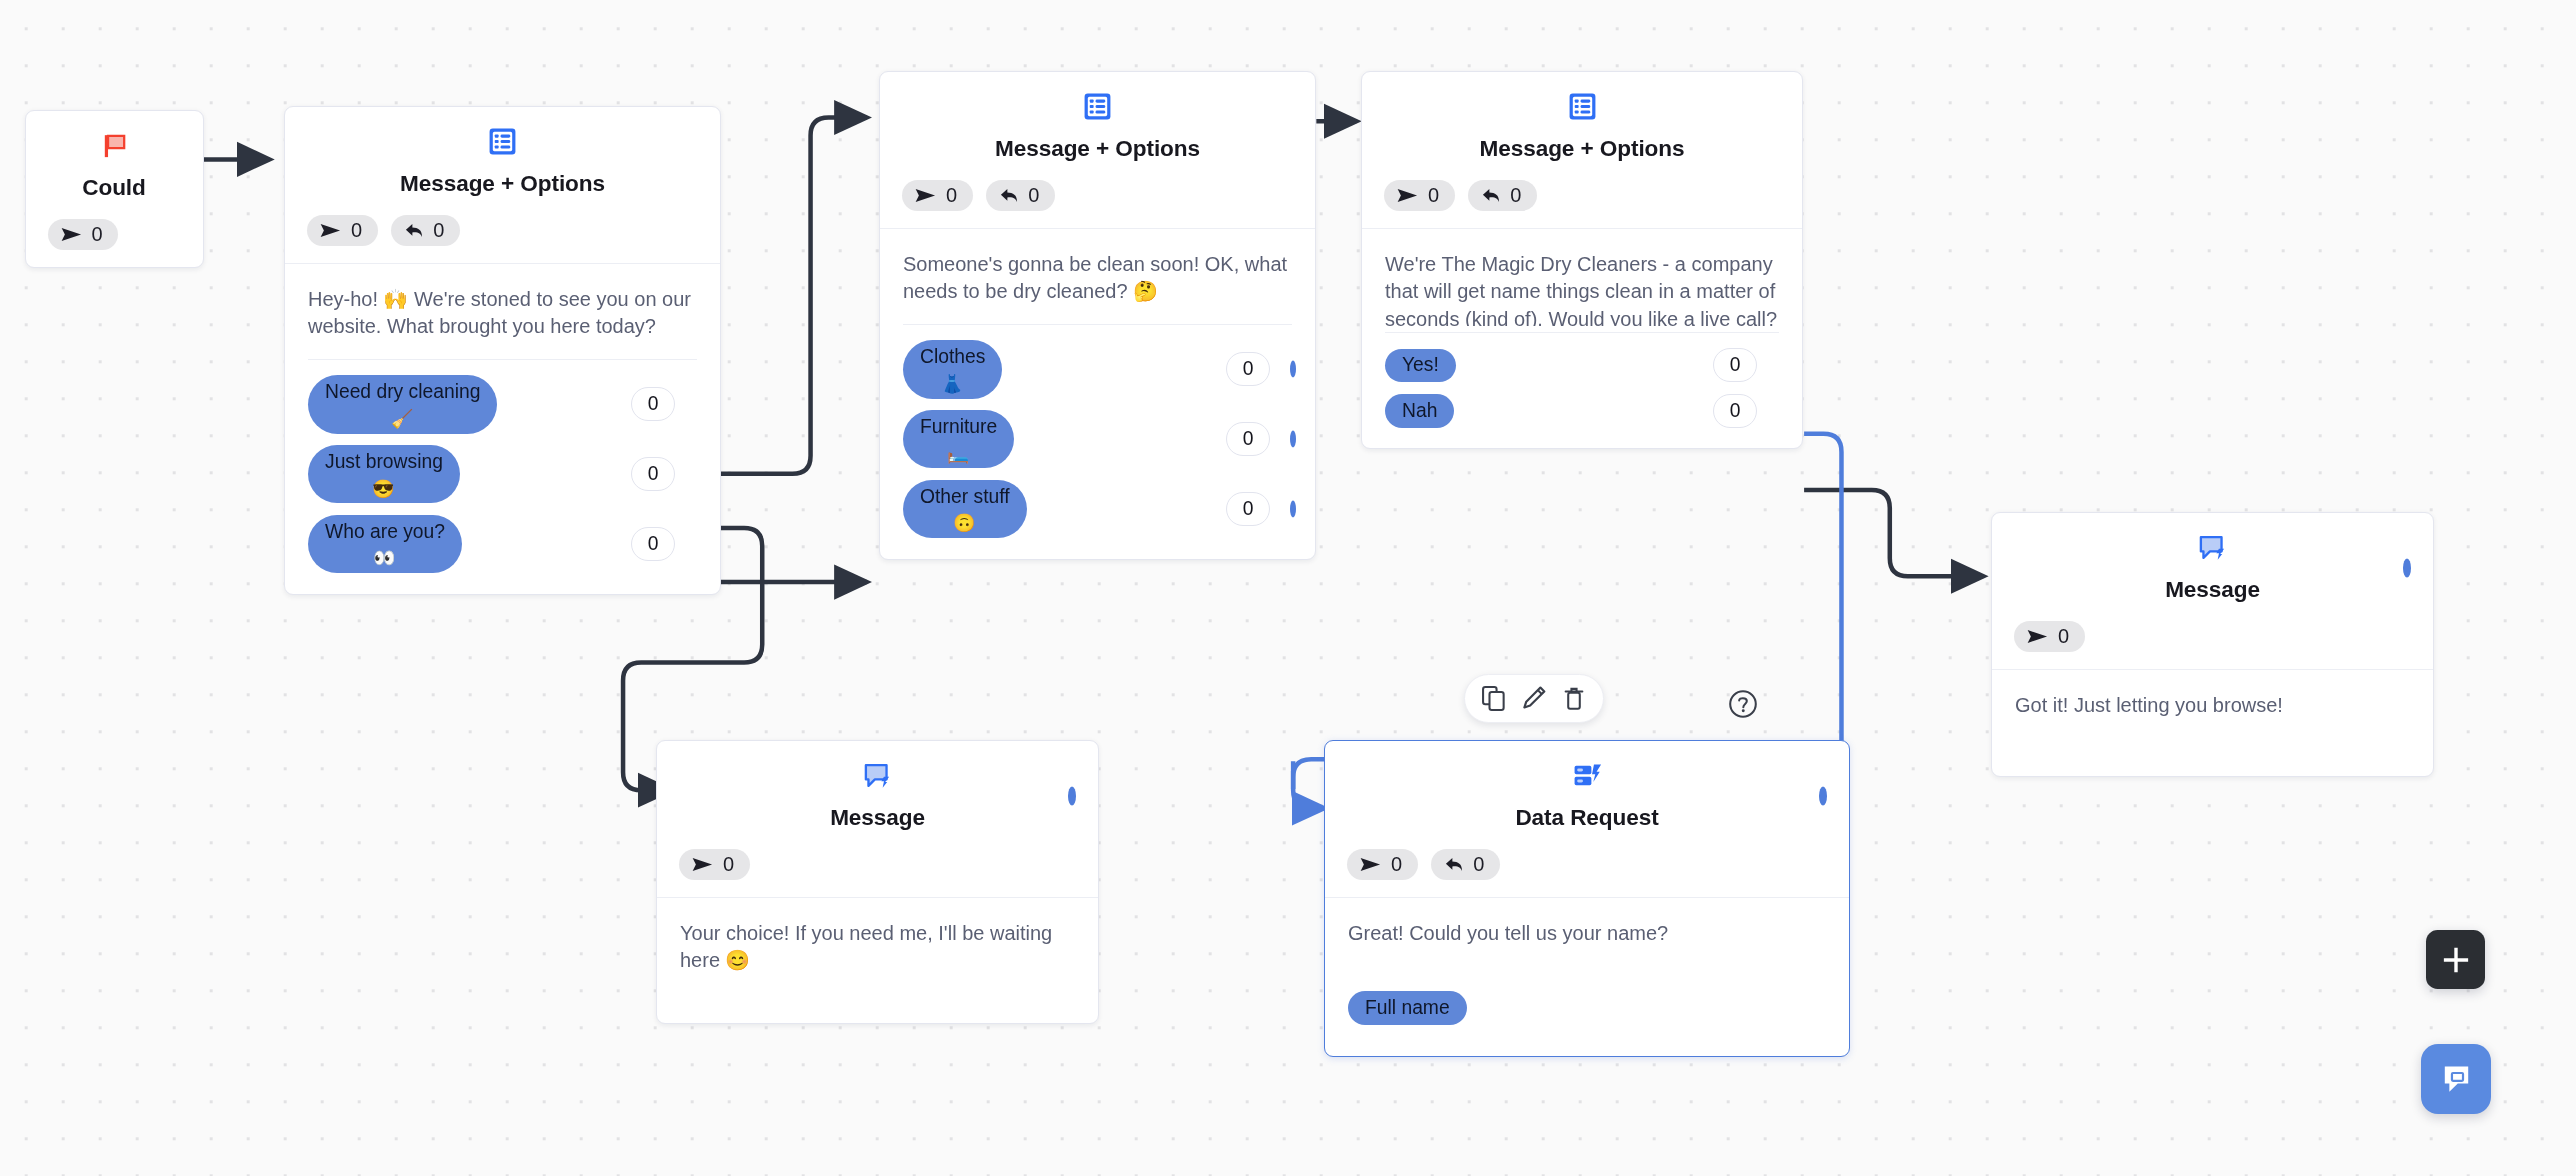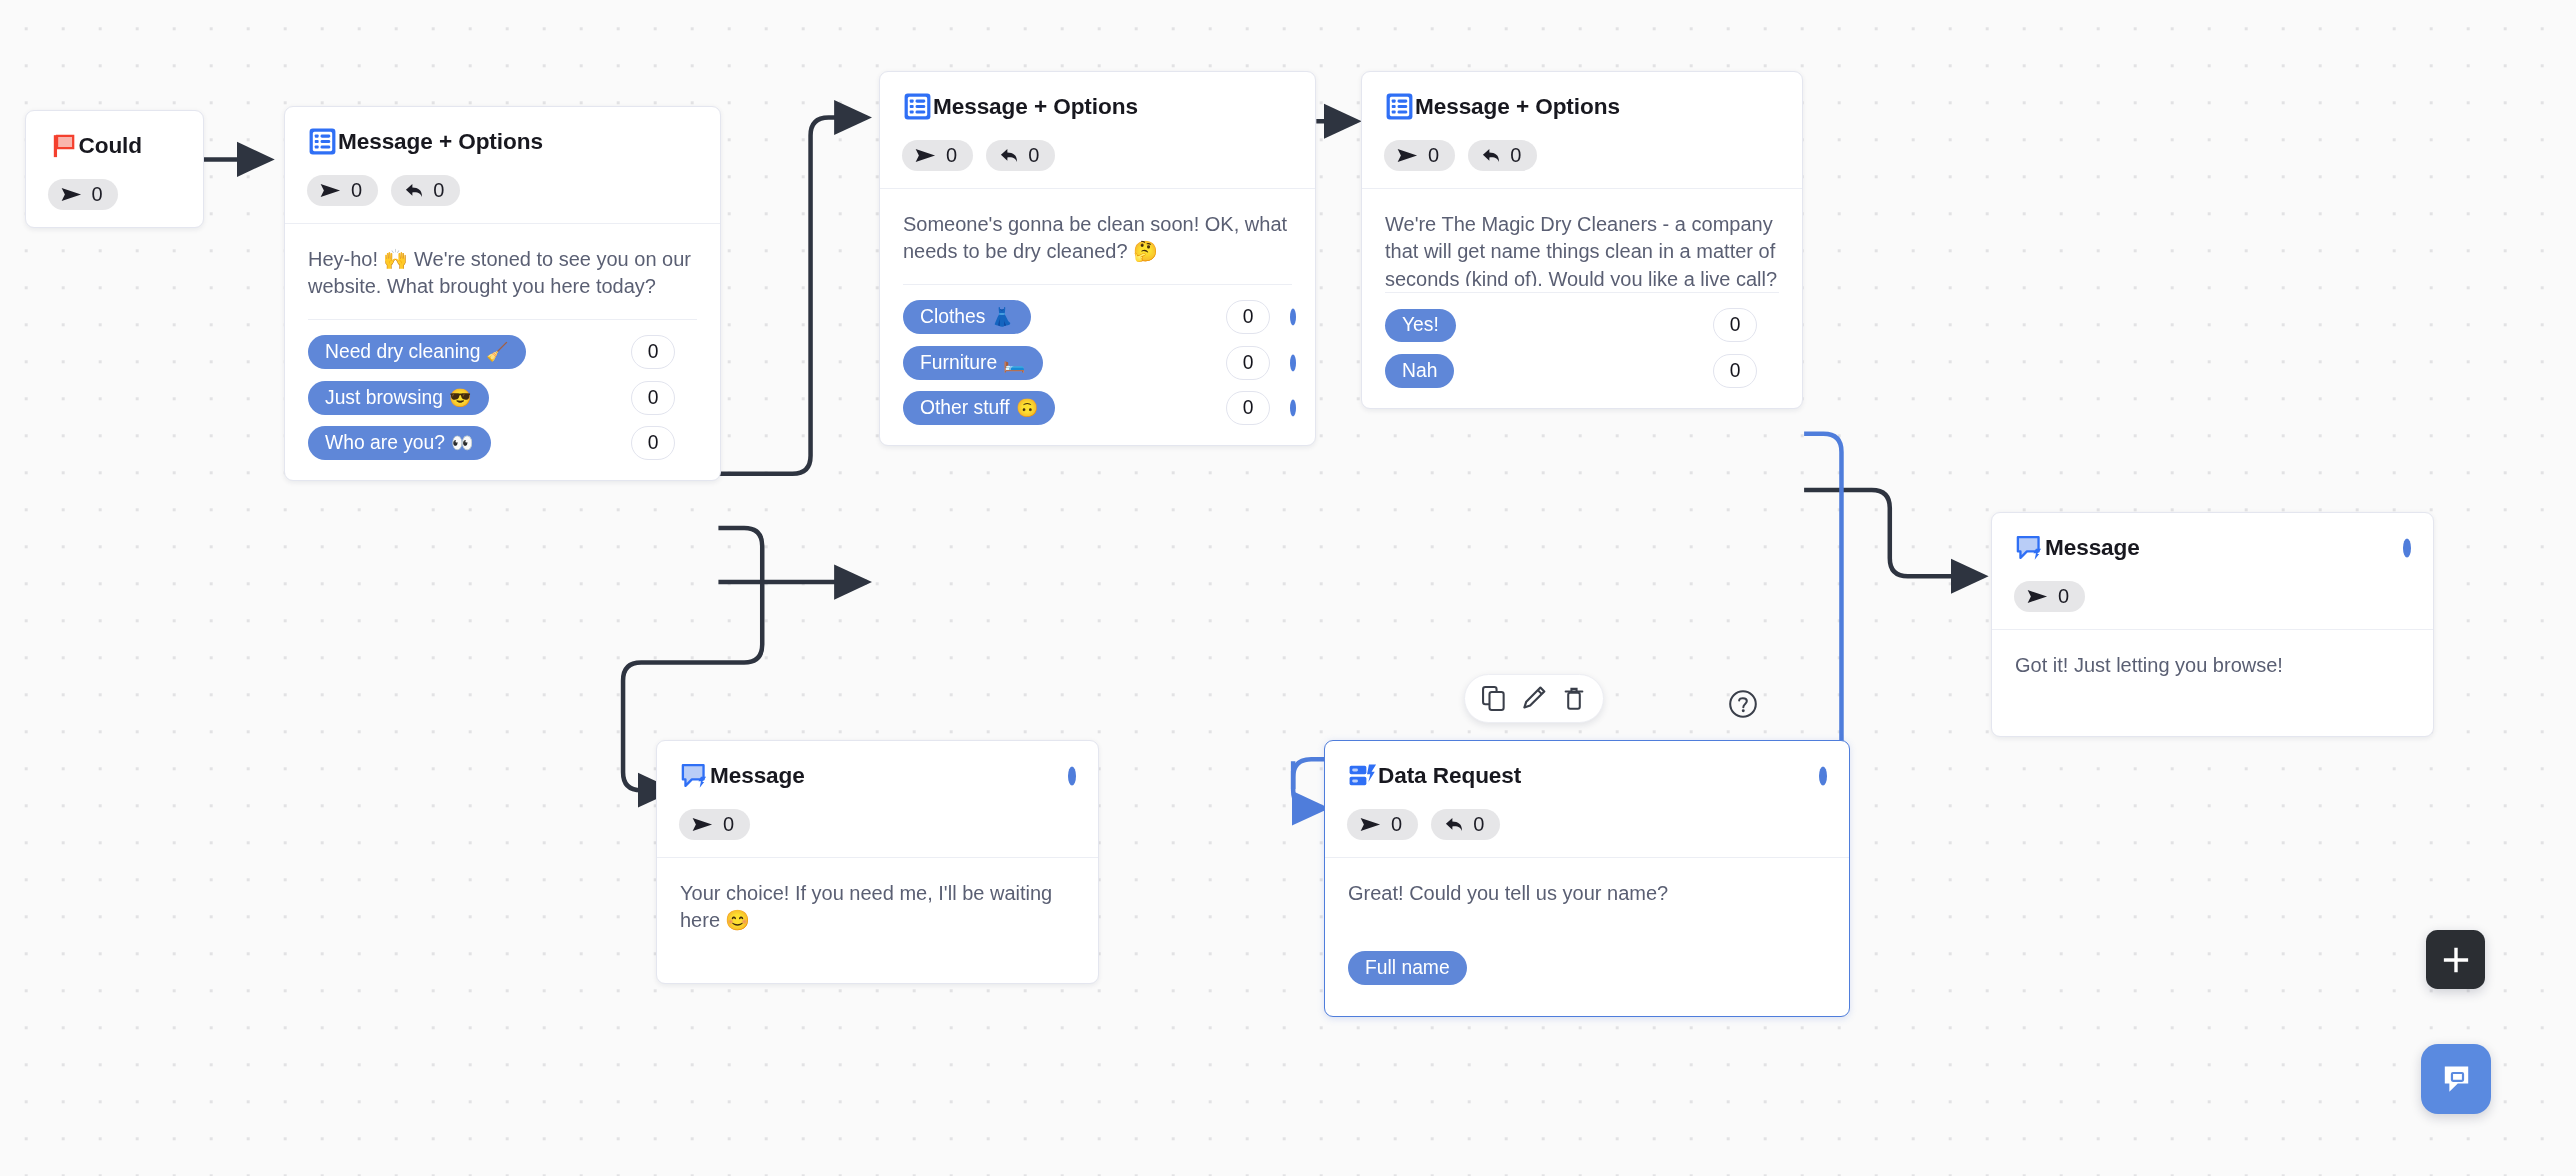--- a/index.html
+++ b/index.html
@@ -22,21 +22,21 @@
     position: absolute;
     background: #ffffff;
     border: 1.3px solid #e4e6ef;
     border-radius: 9px;
     box-shadow: 0 1.9px 5.2px rgba(20,30,60,.07);
     z-index: 3;
   }
   .node.selected { border-color: #4f7ddb; box-shadow: 0 1.9px 7.7px rgba(70,110,215,.18); }
 
   .node-head { padding: 19.3px 22px 17px 22px; }
-  .node-titlerow { display: flex; align-items: center; position: relative; }
+  .node-titlerow { display: flex; align-items: center; gap: 14px; position: relative; flex-direction: column; }
   .node-title {
     font-size: 22.6px; font-weight: 700; color: #18181f; letter-spacing: -0.1px; white-space: nowrap;
   }
   .node-icon { width: 31px; height: 31px; flex: 0 0 31px; display: block; }
   .headport {
     position: absolute; right: 0; top: 50%; transform: translateY(-50%);
   }
   .dot-red { width: 17px; height: 17px; border-radius: 50%; background: #f4402e; }
   .ring-blue { width: 17px; height: 17px; border-radius: 50%; border: 4.5px solid #4f7ddb; background: #fff; }
 
@@ -49,22 +49,22 @@
   .badge svg { display: block; }
 
   .node-body { border-top: 1.3px solid #eceef4; padding: 22px 23px 20.6px 23px; }
   .msg-text { font-size: 20px; line-height: 1.38; color: #5a5f73; }
   .hr { border-top: 1.3px solid #eceef4; margin: 18px 0 15.5px 0; }
 
   .opt-row { display: flex; align-items: center; margin-bottom: 11.6px; position: relative; }
   .opt-row:last-child { margin-bottom: 0; }
   .pill {
     display: inline-flex; align-items: center; gap: 6.4px;
-    background: #5f87d8; color: #ffffff; border-radius: 644px;
-    padding: 5.8px 17px; font-size: 19.3px; line-height: 1.15; white-space: nowrap;
+    background: #5f87d8; color: #0f172a; border-radius: 644px;
+    padding: 5.8px 17px; font-size: 19.3px; line-height: 1.15; white-space: nowrap; flex-direction: column;
   }
   .pill.pill-plain { background: #5f87d8; text-align: center; }
   .opt-count {
     position: absolute; right: 22px; top: 50%; transform: translateY(-50%);
     min-width: 44px; height: 34px; border: 1.3px solid #e2e4ee; border-radius: 644px;
     display: flex; align-items: center; justify-content: center;
     font-size: 19.3px; color: #14141c; background: #fff;
   }
   .opt-port { position: absolute; right: -1.3px; top: 50%; transform: translate(50%,-50%); }
   .port-fill { width: 17px; height: 17px; border-radius: 50%; background: #4f7ddb; }

